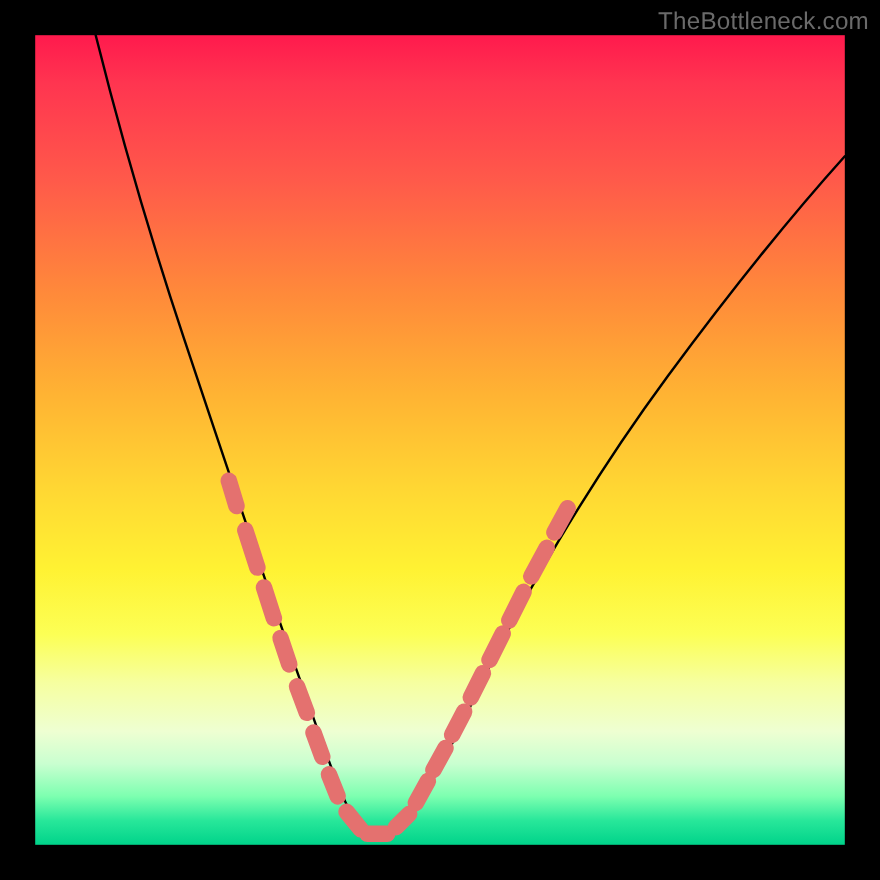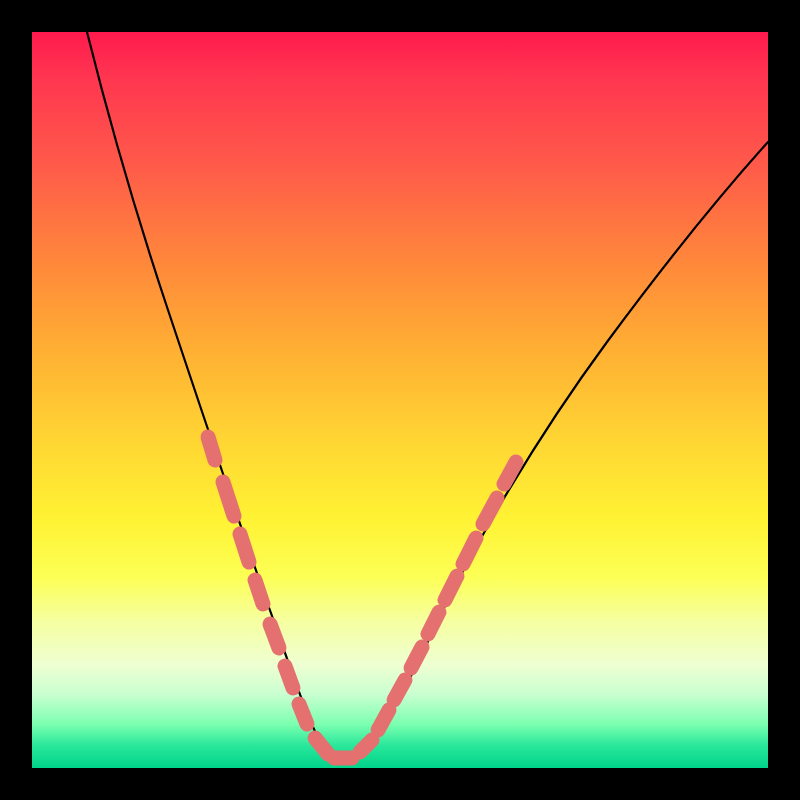--- a/index.html
+++ b/index.html
@@ -59,20 +59,21 @@
     top: 0;
     width: 736px;
     height: 736px;
     overflow: visible;
   }
 </style>
 </head>
 <body>
 
 <div class="frame">
+  <div class="watermark">TheBottleneck.com</div>
 
   <div class="plot">
     <svg class="curve" viewBox="0 0 736 736">
 
       <path fill="none" stroke="#000" stroke-width="2.2" stroke-linecap="round" d="M 55 0
                C 70 60, 95 155, 135 275
                C 165 365, 200 470, 235 570
                C 255 625, 272 680, 292 718
                C 300 730, 314 733, 328 721
                C 348 703, 370 665, 398 605

